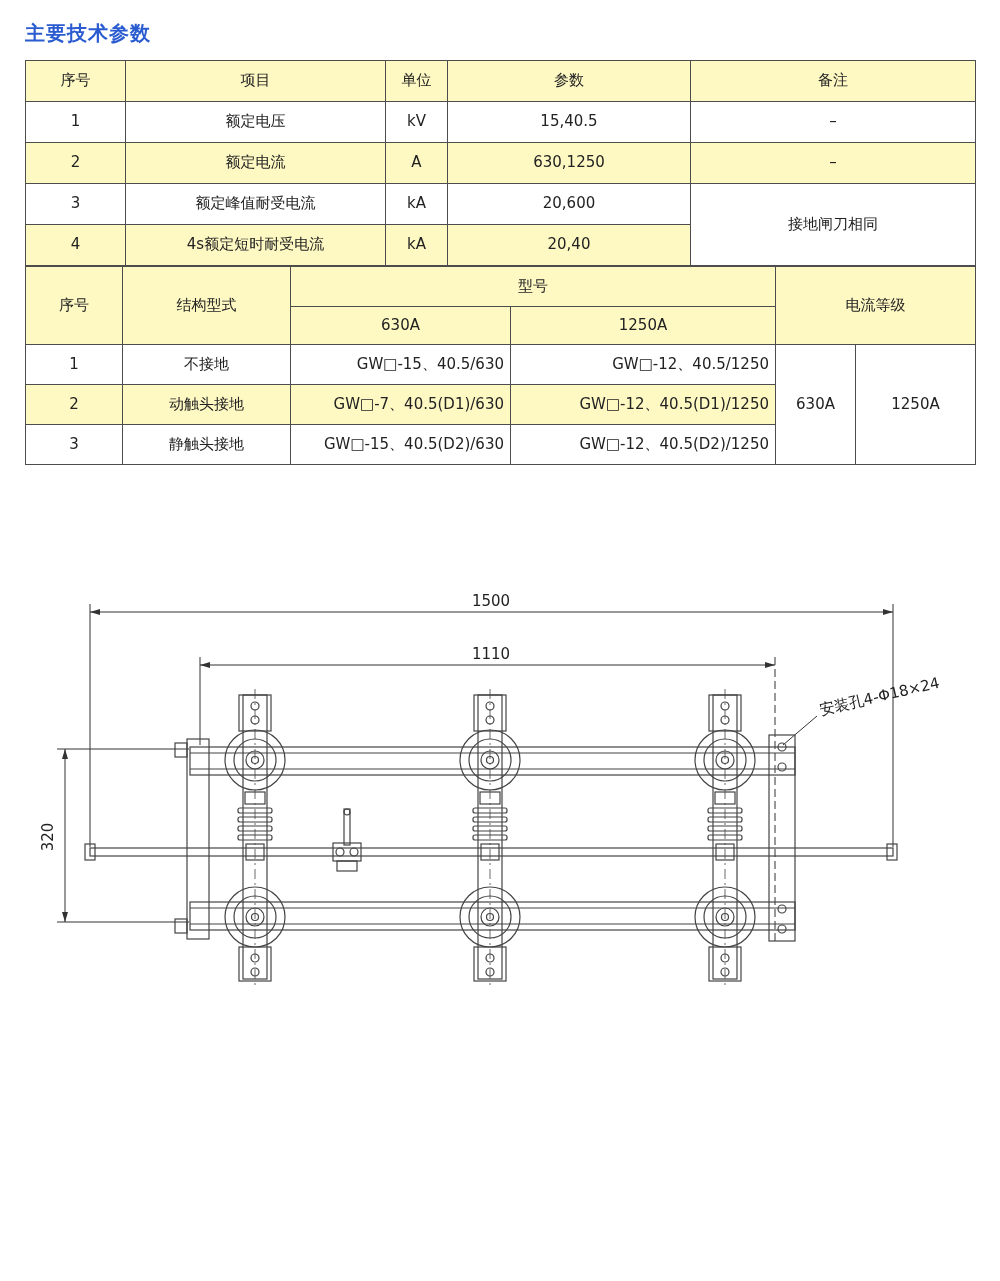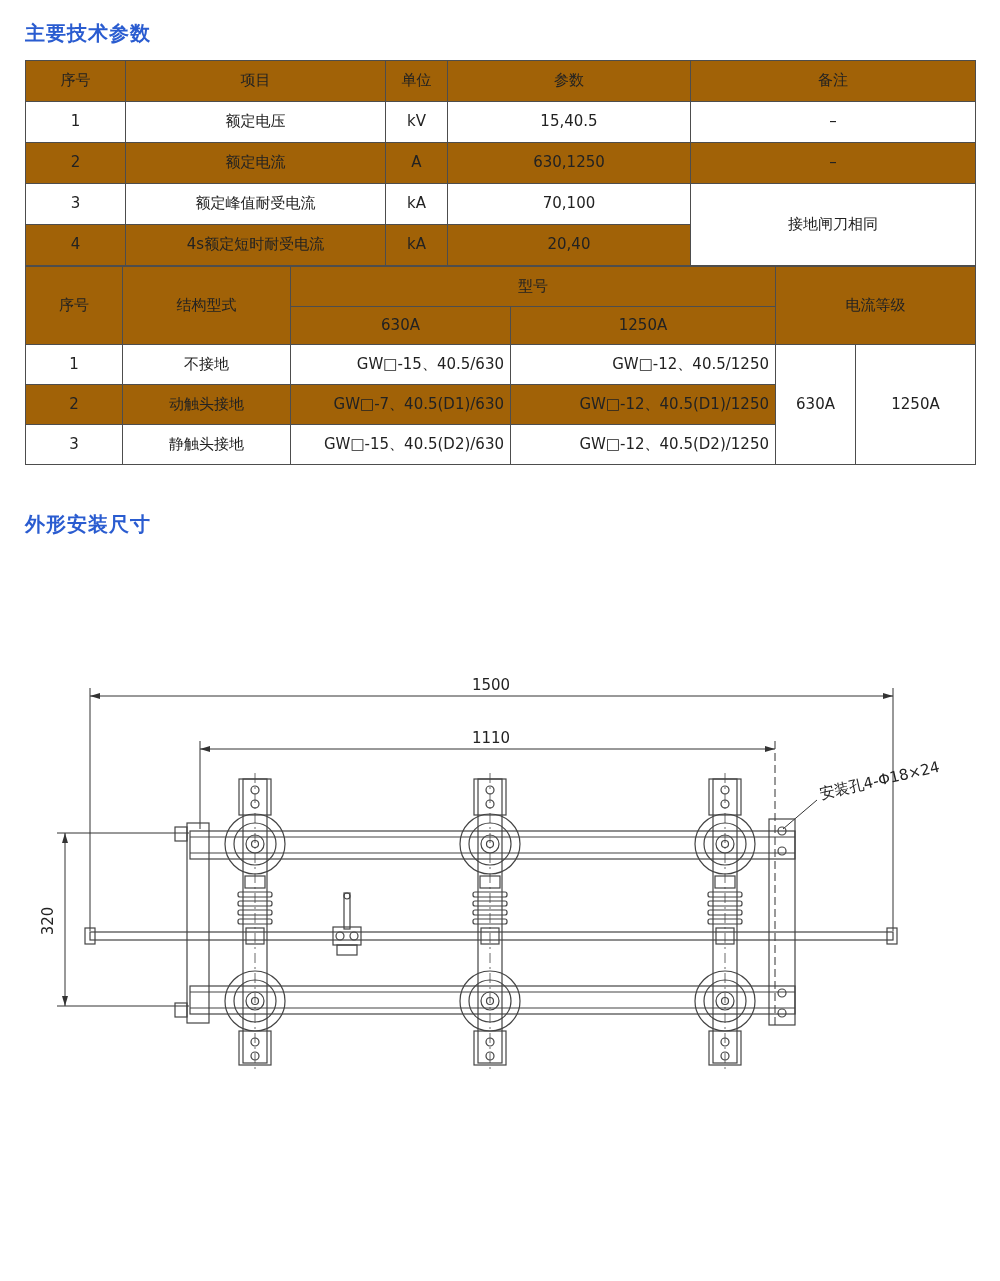--- a/index.html
+++ b/index.html
@@ -38,21 +38,21 @@
     font-size: 15px;
     font-weight: 400;
     color: #222;
     padding: 0 6px;
     line-height: 1.3;
   }
   .t1 tr { height: 41px; }
   .t2 tr.hrow1 { height: 40px; }
   .t2 tr.hrow2 { height: 38px; }
   .t2 tr.drow  { height: 40px; }
-  tr.tint th, tr.tint td { background: #a16207; margin-left: 36px; }
+  tr.tint th, tr.tint td { background: #fef9c3; margin-left: 36px; }
   td.white, th.white { background: #ffffff !important; }
   td.left { text-align: right; padding-left: 16px; }
   .drawing-wrap { margin-top: 2px; }
   svg text {
     font-family: "DejaVu Sans", "Liberation Sans", sans-serif;
     fill: #222;
     font-size: 15px;
     stroke: none;
   }
 </style>
@@ -90,21 +90,21 @@
       <td>2</td>
       <td>额定电流</td>
       <td>A</td>
       <td>630,1250</td>
       <td>–</td>
     </tr>
     <tr>
       <td>3</td>
       <td>额定峰值耐受电流</td>
       <td>kA</td>
-      <td>70,100</td>
+      <td>20,600</td>
       <td rowspan="2" class="white">接地闸刀相同</td>
     </tr>
     <tr class="tint">
       <td>4</td>
       <td>4s额定短时耐受电流</td>
       <td>kA</td>
       <td>20,40</td>
     </tr>
   </tbody>
     </table>
@@ -146,21 +146,20 @@
     </tr>
     <tr class="drow">
       <td>3</td>
       <td>静触头接地</td>
       <td class="left">GW□-15、40.5(D2)/630</td>
       <td class="left">GW□-12、40.5(D2)/1250</td>
     </tr>
   </tbody>
     </table>
 
-  <h2 class="sec-title gap3">外形安装尺寸</h2>
 
   <div class="drawing-wrap">
     <svg viewBox="0 0 1000 600" width="1000" height="600">
       <defs>
         <marker id="aE" markerWidth="12" markerHeight="10" refX="10" refY="4" orient="auto" markerUnits="userSpaceOnUse">
           <path d="M0,1 L10,4 L0,7 z" fill="#333"></path>
         </marker>
         <marker id="aS" markerWidth="12" markerHeight="10" refX="0" refY="4" orient="auto" markerUnits="userSpaceOnUse">
           <path d="M10,1 L0,4 L10,7 z" fill="#333"></path>
         </marker>

